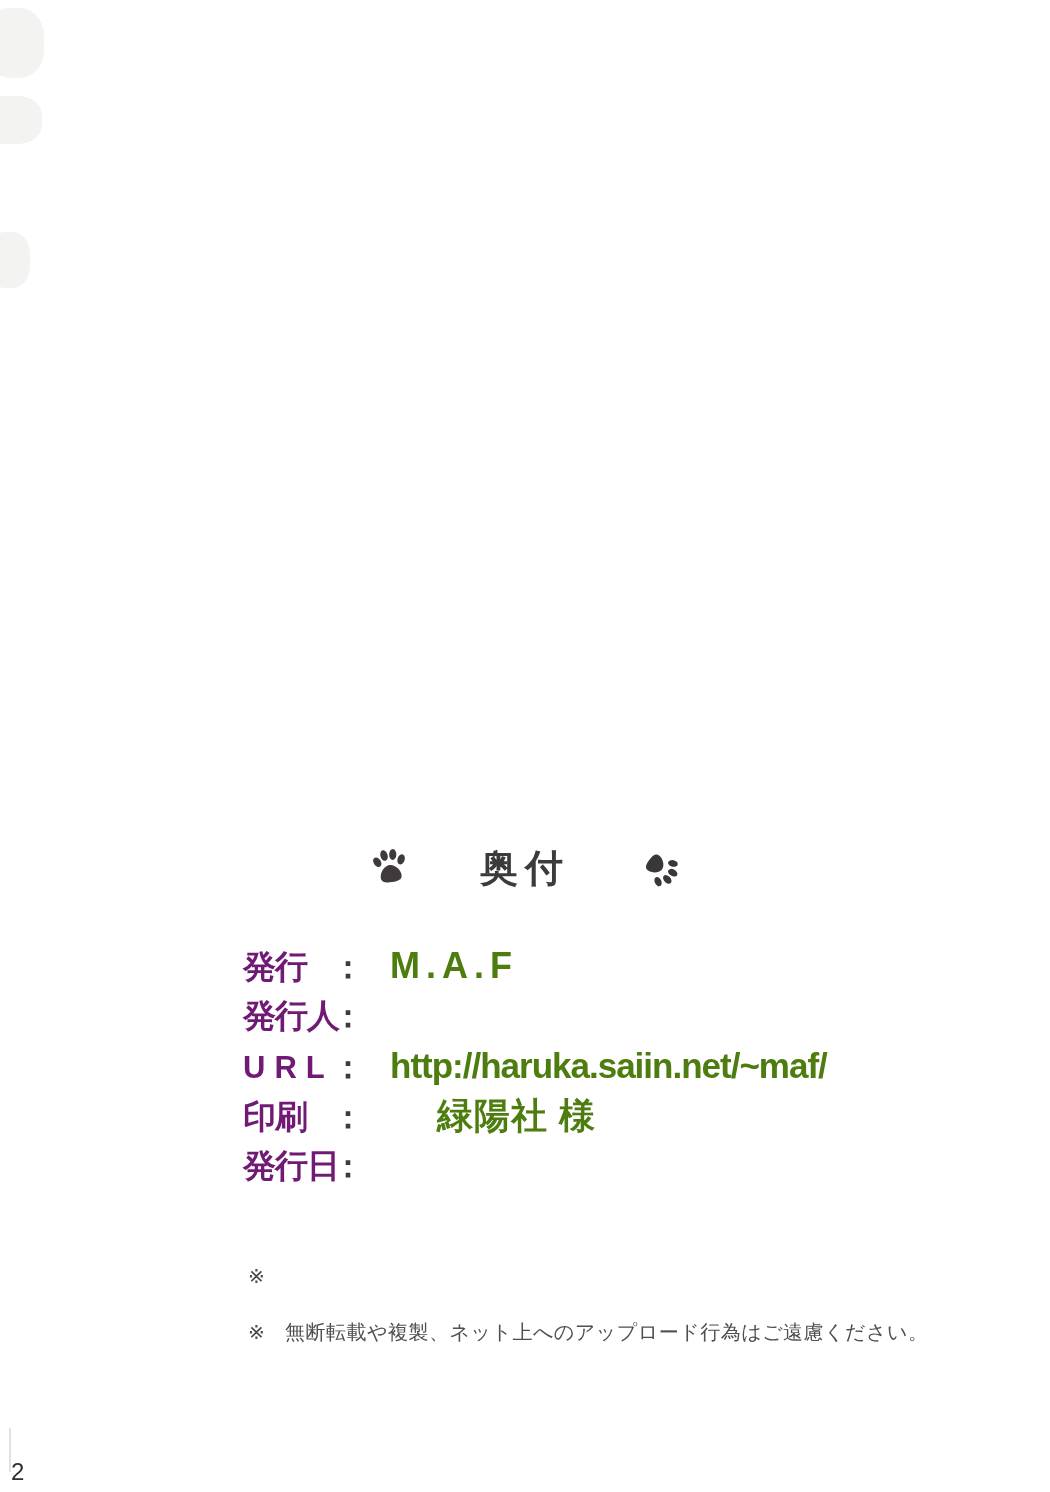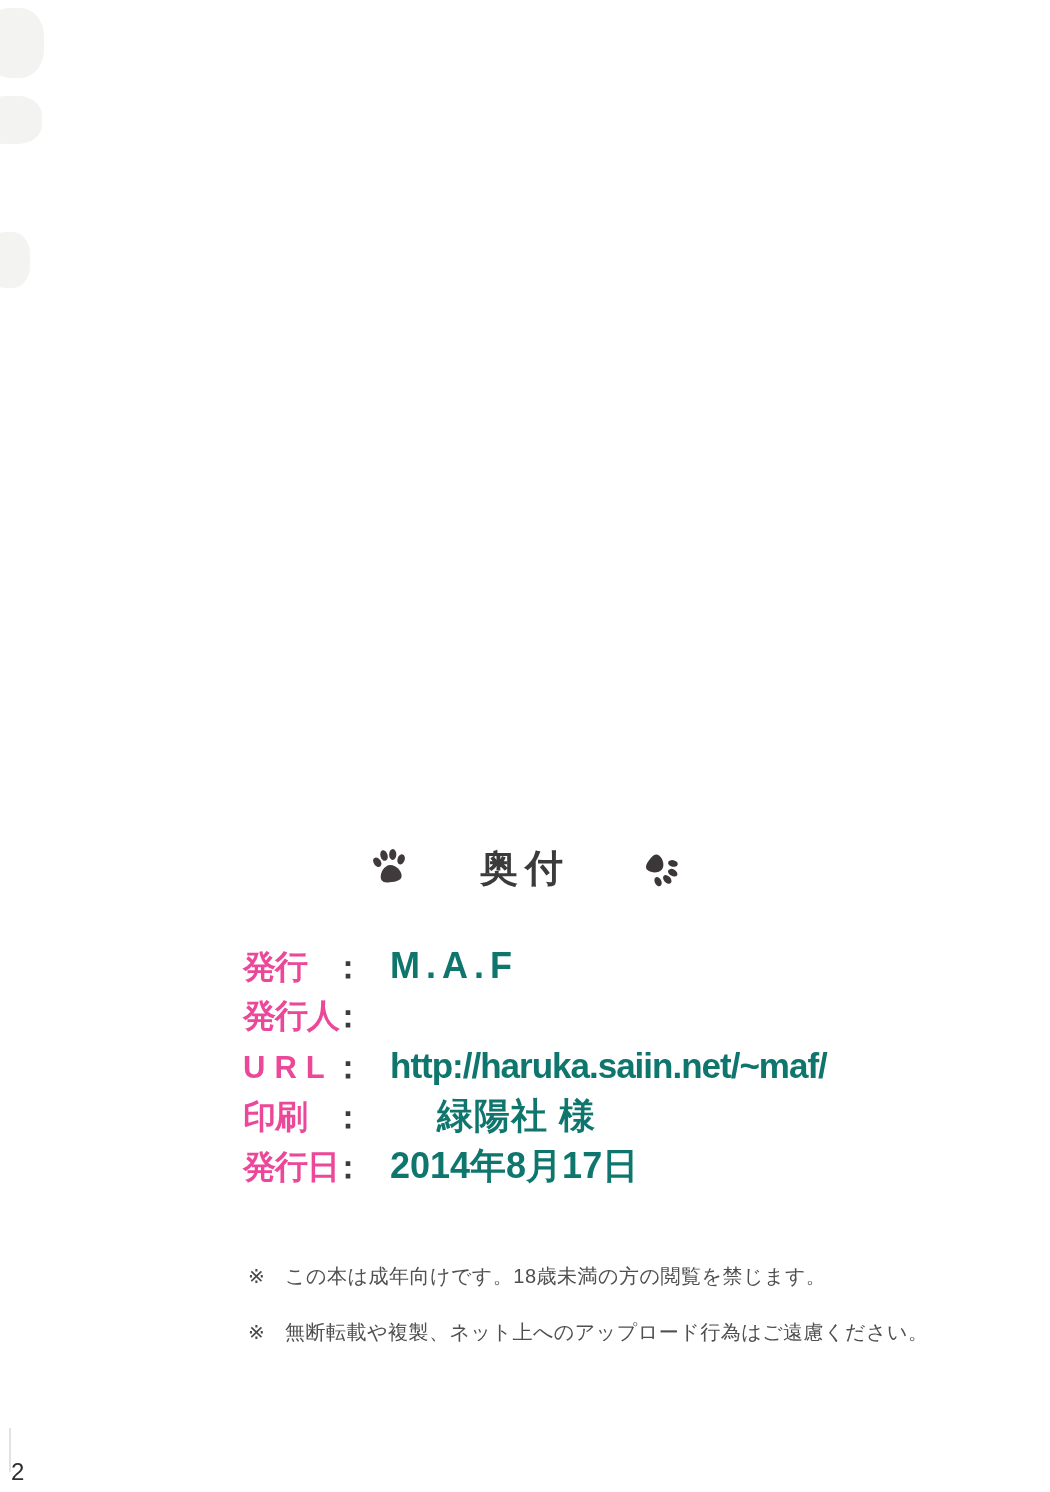--- a/index.html
+++ b/index.html
@@ -71,31 +71,31 @@
     height: 50px;
     line-height: 50px;
     font-weight: bold;
     white-space: nowrap;
   }
   .info-row .label {
     display: inline-block;
     width: 89px;
     font-size: 33px;
     letter-spacing: -1px;
-    color: #ec4899;
+    color: #701a75;
   }
   .info-row .colon {
     display: inline-block;
     width: 58px;
     font-size: 32px;
     color: #3c3c3c;
   }
   .info-row .value {
     font-size: 36px;
-    color: #0f766e;
+    color: #4d7c0f;
     letter-spacing: 0px;
   }
   
   .info-row:nth-child(1) .value { letter-spacing: 6px; }   
   .info-row:nth-child(3) .label { letter-spacing: 9px; font-size: 31px; } 
   .info-row:nth-child(3) .value { font-size: 35px; letter-spacing: -1px; }
   .info-row:nth-child(4) .value { letter-spacing: 1px; margin-left: 47px; }
 
   
   .notices {
@@ -182,29 +182,27 @@
     <span class="value">http://haruka.saiin.net/~maf/</span>
   </div>
   <div class="info-row">
     <span class="label">印刷</span>
     <span class="colon">：</span>
     <span class="value">緑陽社 様</span>
   </div>
   <div class="info-row">
     <span class="label">発行日</span>
     <span class="colon">：</span>
-    <span class="value">2014年8月17日</span>
   </div>
 </div>
 
 <div class="notices">
   <div class="notice">
     <span class="marker">※</span>
     <div class="lines">
-      <div>この本は成年向けです。18歳未満の方の閲覧を禁じます。</div>
     </div>
   </div>
   <div class="notice">
     <span class="marker">※</span>
     <div class="lines">
       <div>無断転載や複製、ネット上へのアップロード行為はご遠慮ください。</div>
     </div>
   </div>
 </div>
 

